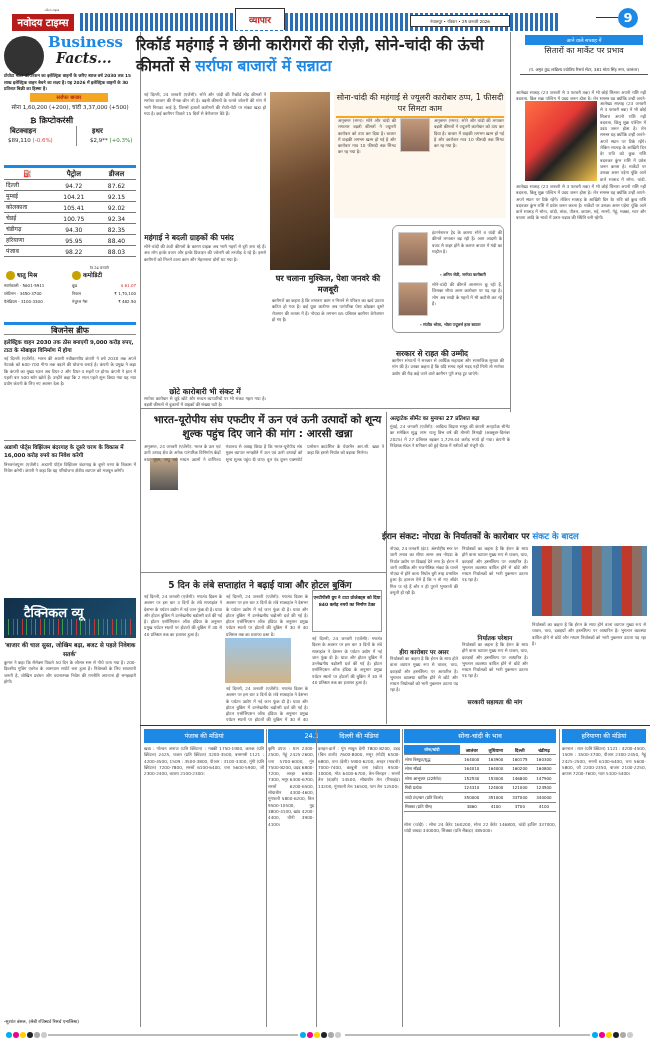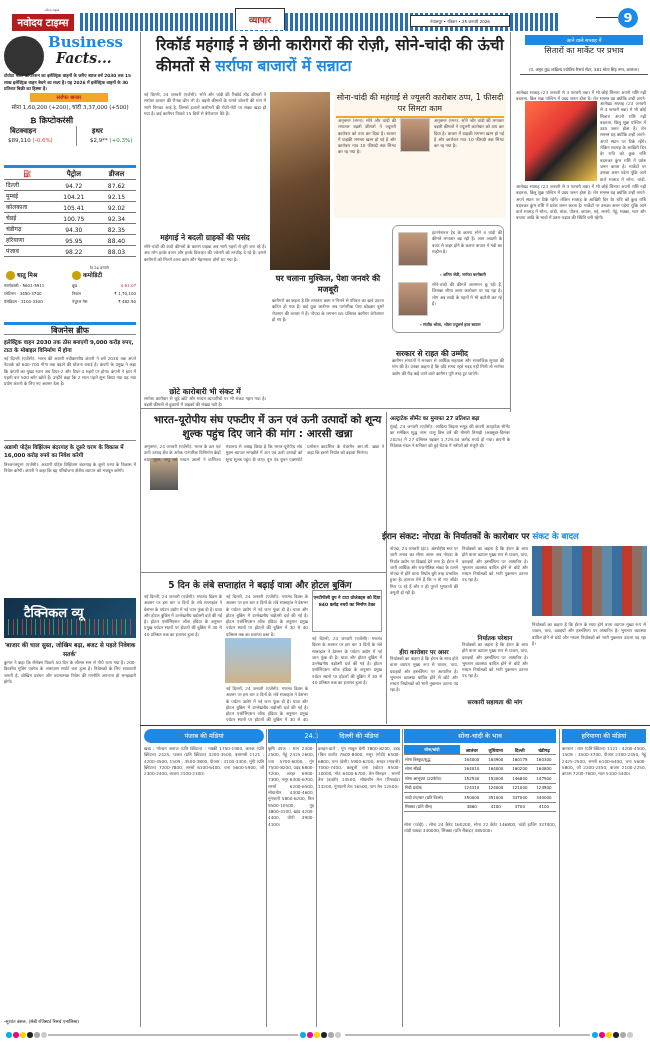--- a/index.html
+++ b/index.html
@@ -46,21 +46,21 @@
   .biz-brief-title { left: 4px; top: 322px; width: 132px; height: 13px; border-top: 3px solid #1e88e5; border-bottom: 1px solid #888; text-align: center; font-size: 8px; font-weight: bold; line-height: 11px; }
   .brief-h1 { left: 4px; top: 338px; width: 132px; font-size: 5.5px; line-height: 8px; font-weight: bold; }
   .brief-h2 { left: 4px; top: 440px; width: 132px; font-size: 5.5px; line-height: 8px; font-weight: bold; border-top: 1px solid #888; padding-top: 2px; }
 
   .tech-view { left: 4px; top: 598px; width: 132px; height: 40px; background: linear-gradient(135deg, #12304a, #1b4f6e); color: #fff; }
   .tech-view-title { position:absolute; left: 20px; top: 5px; font-size: 13px; font-weight: bold; }
   .candles { position:absolute; left: 4px; bottom: 3px; width: 124px; height: 16px; background: repeating-linear-gradient(90deg, #4caf50 0 1px, transparent 1px 5px, #e53935 5px 6px, transparent 6px 9px); opacity: .8; }
   .tech-h { left: 4px; top: 640px; width: 132px; text-align: center; font-size: 6px; font-weight: bold; line-height: 9px; }
 
   
-  .main-head { left: 156px; top: 35px; width: 350px; font-size: 15.5px; line-height: 21px; font-weight: bold; color: #222; }
+  .main-head { left: 136px; top: 35px; width: 350px; font-size: 15.5px; line-height: 21px; font-weight: bold; color: #222; }
   .main-head .blue { color: #1e88e5; }
   .main-photo { left: 270px; top: 92px; width: 60px; height: 178px; background: linear-gradient(160deg, #c79a6c, #6b4a30 50%, #3a2a1a); }
   .side-head { left: 336px; top: 92px; width: 168px; font-size: 8px; line-height: 11px; text-align: center; color: #222; border-bottom: 2px solid #f5a623; padding-bottom: 2px; }
   .side-box { left: 334px; top: 90px; width: 172px; height: 128px; background: #fdf7ee; }
   .person-photo { width: 30px; height: 34px; background: linear-gradient(#c49a7a, #8a6a5a); border: 1px solid #ccc; }
   .quote-box { left: 392px; top: 225px; width: 112px; height: 108px; border: 1px solid #999; border-radius: 6px; }
   .sub-head { font-size: 7.5px; font-weight: bold; color: #222; text-align: center; }
 
   
   .astro-badge { left: 525px; top: 35px; width: 118px; height: 10px; background: #1e88e5; color: #fff; font-size: 5px; text-align: center; line-height: 10px; }
@@ -186,21 +186,21 @@
 </div>
 <div class="abs tech-h">'बाजार की चाल सुस्त, जोखिम बढ़ा, बजट से पहले निवेशक सतर्क'</div>
 <div class="abs body-text" style="left:4px;top:660px;width:132px;height:350px;">कुमार ने कहा कि सेंसेक्स पिछले 50 दिन के औसत स्तर से नीचे चला गया है। 200-दिवसीय मूविंग एवरेज के आसपास सपोर्ट बना हुआ है। निवेशकों के लिए सावधानी जरूरी है, जोखिम प्रबंधन और चयनात्मक निवेश की रणनीति अपनाना ही समझदारी होगी।</div>
 <div class="abs" style="left:4px;top:1018px;width:132px;font-size:4.5px;">-सुशांत बंसल, (सेबी रजिस्टर्ड रिसर्च एनालिस्ट)</div>
 
 <div class="rule-v" style="left:140px;top:32px;height:995px;"></div>
 
 <div class="abs main-head"><span>रिकॉर्ड महंगाई ने छीनी कारीगरों की रोज़ी, सोने-चांदी की ऊंची कीमतों से </span><span class="blue">सर्राफा बाजारों में सन्नाटा</span></div>
 <div class="abs body-text" style="left:144px;top:92px;width:122px;height:140px;">नई दिल्ली, 24 जनवरी (एजेंसी): सोने और चांदी की रिकॉर्ड तोड़ कीमतों ने सर्राफा बाजार की रौनक छीन ली है। बढ़ती कीमतों के चलते ज्वेलरी की मांग में भारी गिरावट आई है, जिससे हजारों कारीगरों की रोजी-रोटी पर संकट खड़ा हो गया है। कई कारीगर पिछले 15 दिनों से बेरोजगार बैठे हैं।</div>
 <div class="abs main-photo"></div>
-<div class="abs sub-head" style="left:144px;top:232px;width:122px;">महंगाई ने बदली ग्राहकों की पसंद</div>
+<div class="abs sub-head" style="left:128px;top:232px;width:122px;">महंगाई ने बदली ग्राहकों की पसंद</div>
 <div class="abs body-text" style="left:144px;top:244px;width:122px;height:76px;">सोने-चांदी की ऊंची कीमतों के कारण ग्राहक अब भारी गहनों से दूरी बना रहे हैं। अब लोग हल्के वजन और हल्के डिजाइन की ज्वेलरी को तरजीह दे रहे हैं। इससे कारीगरों को मिलने वाला काम और मेहनताना दोनों घट गया है।</div>
 <div class="abs sub-head" style="left:144px;top:386px;width:122px;">छोटे कारोबारी भी संकट में</div>
 <div class="abs body-text" style="left:144px;top:396px;width:122px;height:14px;">सर्राफा कारोबार से जुड़े छोटे और मध्यम व्यापारियों पर भी संकट गहरा गया है। बढ़ती कीमतों से दुकानों में ग्राहकों की संख्या घटी है।</div>
 <div class="abs sub-head" style="left:272px;top:272px;width:112px;font-size:8px;">घर चलाना मुश्किल, पेशा जनवरे की मजबूरी</div>
 <div class="abs body-text" style="left:272px;top:298px;width:112px;height:84px;">कारीगरों का कहना है कि लगातार काम न मिलने से परिवार का खर्च उठाना कठिन हो गया है। कई युवा कारीगर अब पारंपरिक पेशा छोड़कर दूसरे रोजगार की तलाश में हैं। नोएडा के लगभग 65 प्रतिशत कारीगर बेरोजगार हो गए हैं।</div>
 <div class="abs sub-head" style="left:392px;top:348px;width:80px;">सरकार से राहत की उम्मीद</div>
 <div class="abs body-text" style="left:392px;top:358px;width:112px;height:40px;">कारीगर संगठनों ने सरकार से आर्थिक सहायता और सामाजिक सुरक्षा की मांग की है। उनका कहना है कि यदि समय रहते मदद नहीं मिली तो सर्राफा उद्योग की रीढ़ कहे जाने वाले कारीगर पूरी तरह टूट जाएंगे।</div>
 
 <div class="abs side-box"></div>
 <div class="abs side-head">सोना-चांदी की महंगाई से ज्यूलरी कारोबार ठप्प, 1 फीसदी पर सिमटा काम</div>
@@ -250,21 +250,21 @@
 <div class="rule-h" style="left:140px;top:572px;width:246px;"></div>
 <div class="abs travel-head">5 दिन के लंबे सप्ताहांत ने बढ़ाई यात्रा और होटल बुकिंग</div>
 <div class="abs body-text" style="left:144px;top:594px;width:78px;height:128px;">नई दिल्ली, 24 जनवरी (एजेंसी): गणतंत्र दिवस के अवसर पर इस बार 3 दिनों के लंबे सप्ताहांत ने देशभर के पर्यटन उद्योग में नई जान फूंक दी है। यात्रा और होटल बुकिंग में उल्लेखनीय बढ़ोतरी दर्ज की गई है। होटल एसोसिएशन ऑफ इंडिया के अनुसार प्रमुख पर्यटन स्थलों पर होटलों की बुकिंग में 30 से 40 प्रतिशत तक का इजाफा हुआ है।</div>
 <div class="abs body-text" style="left:226px;top:594px;width:82px;height:42px;">नई दिल्ली, 24 जनवरी (एजेंसी): गणतंत्र दिवस के अवसर पर इस बार 3 दिनों के लंबे सप्ताहांत ने देशभर के पर्यटन उद्योग में नई जान फूंक दी है। यात्रा और होटल बुकिंग में उल्लेखनीय बढ़ोतरी दर्ज की गई है। होटल एसोसिएशन ऑफ इंडिया के अनुसार प्रमुख पर्यटन स्थलों पर होटलों की बुकिंग में 30 से 40 प्रतिशत तक का इजाफा हुआ है।</div>
 <div class="abs travel-photo"></div>
 <div class="abs body-text" style="left:226px;top:686px;width:82px;height:36px;">नई दिल्ली, 24 जनवरी (एजेंसी): गणतंत्र दिवस के अवसर पर इस बार 3 दिनों के लंबे सप्ताहांत ने देशभर के पर्यटन उद्योग में नई जान फूंक दी है। यात्रा और होटल बुकिंग में उल्लेखनीय बढ़ोतरी दर्ज की गई है। होटल एसोसिएशन ऑफ इंडिया के अनुसार प्रमुख पर्यटन स्थलों पर होटलों की बुकिंग में 30 से 40 प्रतिशत तक का इजाफा हुआ है।</div>
 <div class="abs ntpc-box">एनटीपीसी ग्रुप ने टाटा प्रोजेक्ट्स को दिया 840 करोड़ रुपये का निर्माण ठेका</div>
 <div class="abs body-text" style="left:312px;top:636px;width:70px;height:86px;">नई दिल्ली, 24 जनवरी (एजेंसी): गणतंत्र दिवस के अवसर पर इस बार 3 दिनों के लंबे सप्ताहांत ने देशभर के पर्यटन उद्योग में नई जान फूंक दी है। यात्रा और होटल बुकिंग में उल्लेखनीय बढ़ोतरी दर्ज की गई है। होटल एसोसिएशन ऑफ इंडिया के अनुसार प्रमुख पर्यटन स्थलों पर होटलों की बुकिंग में 30 से 40 प्रतिशत तक का इजाफा हुआ है।</div>
 
 <div class="rule-h" style="left:140px;top:725px;width:510px;background:#333;"></div>
-<div class="abs mkt-bar" style="left:144px;width:120px;border-radius:7px;">पंजाब की मंडियां</div>
+<div class="abs mkt-bar" style="left:144px;width:120px;">पंजाब की मंडियां</div>
 <div class="abs mkt-bar" style="left:268px;width:106px;">24.1.2026</div>
 
 <div class="abs mkt-bar" style="left:310px;width:0;"></div>
 <div class="abs mkt-bar" style="left:318px;width:0;"></div>
 <div class="abs mkt-bar" style="left:317px;width:0;"></div>
 <div class="abs mkt-bar" style="left:316px;width:0;"></div>
 <div class="abs mkt-bar" style="left:315px;width:0;"></div>
 <div class="abs mkt-bar" style="left:314px;width:0;"></div>
 <div class="abs mkt-bar" style="left:313px;width:0;"></div>
 <div class="abs mkt-bar" style="left:312px;width:0;"></div>

